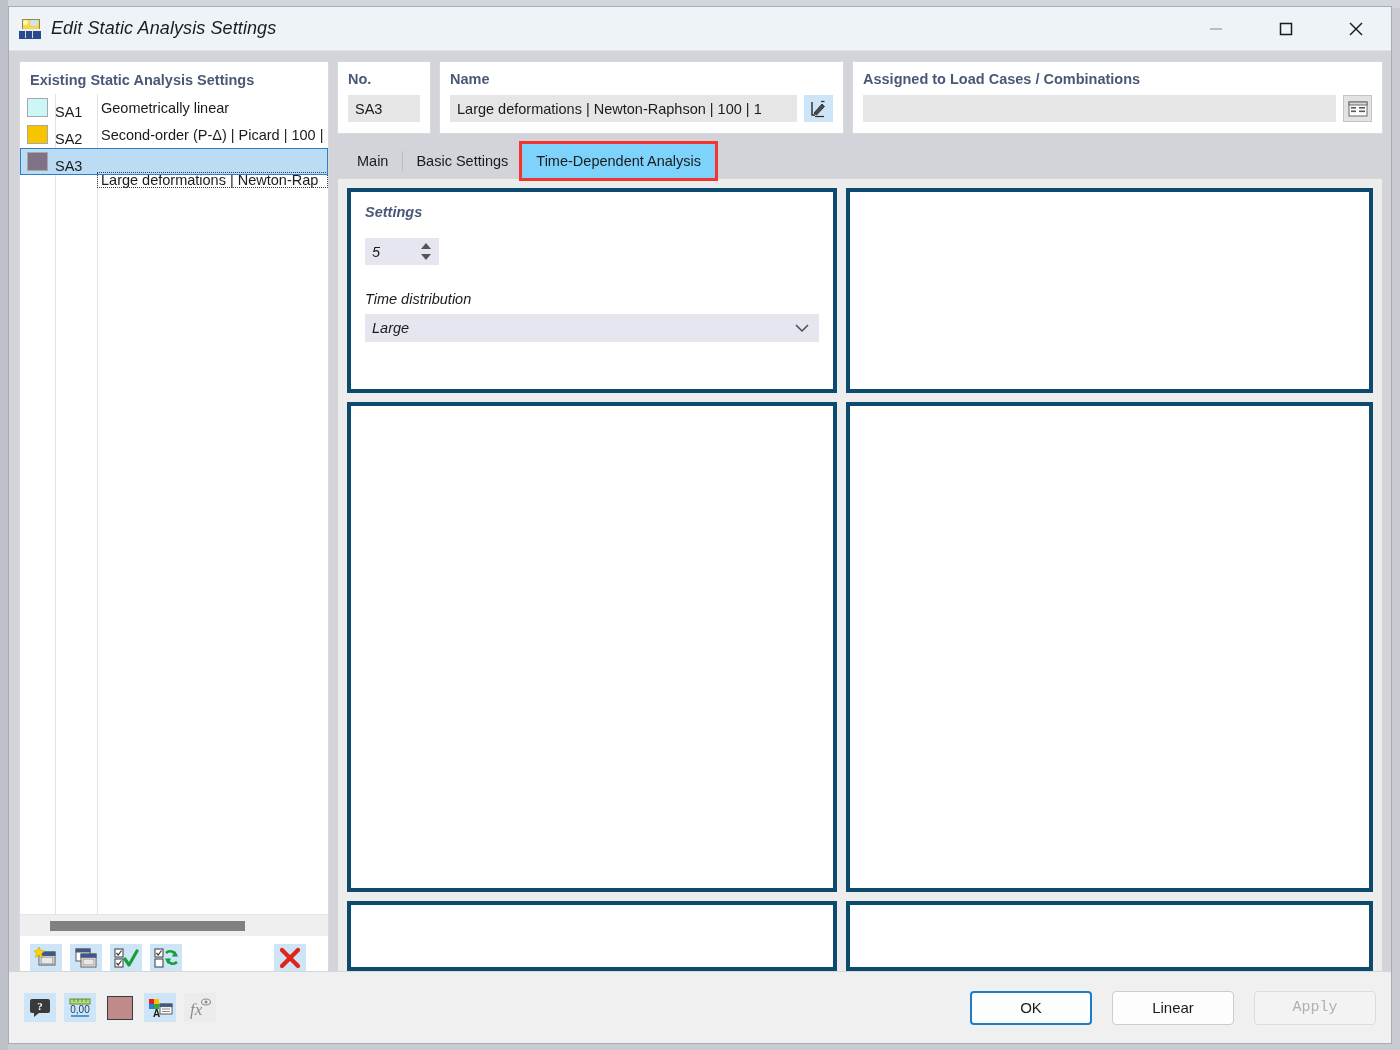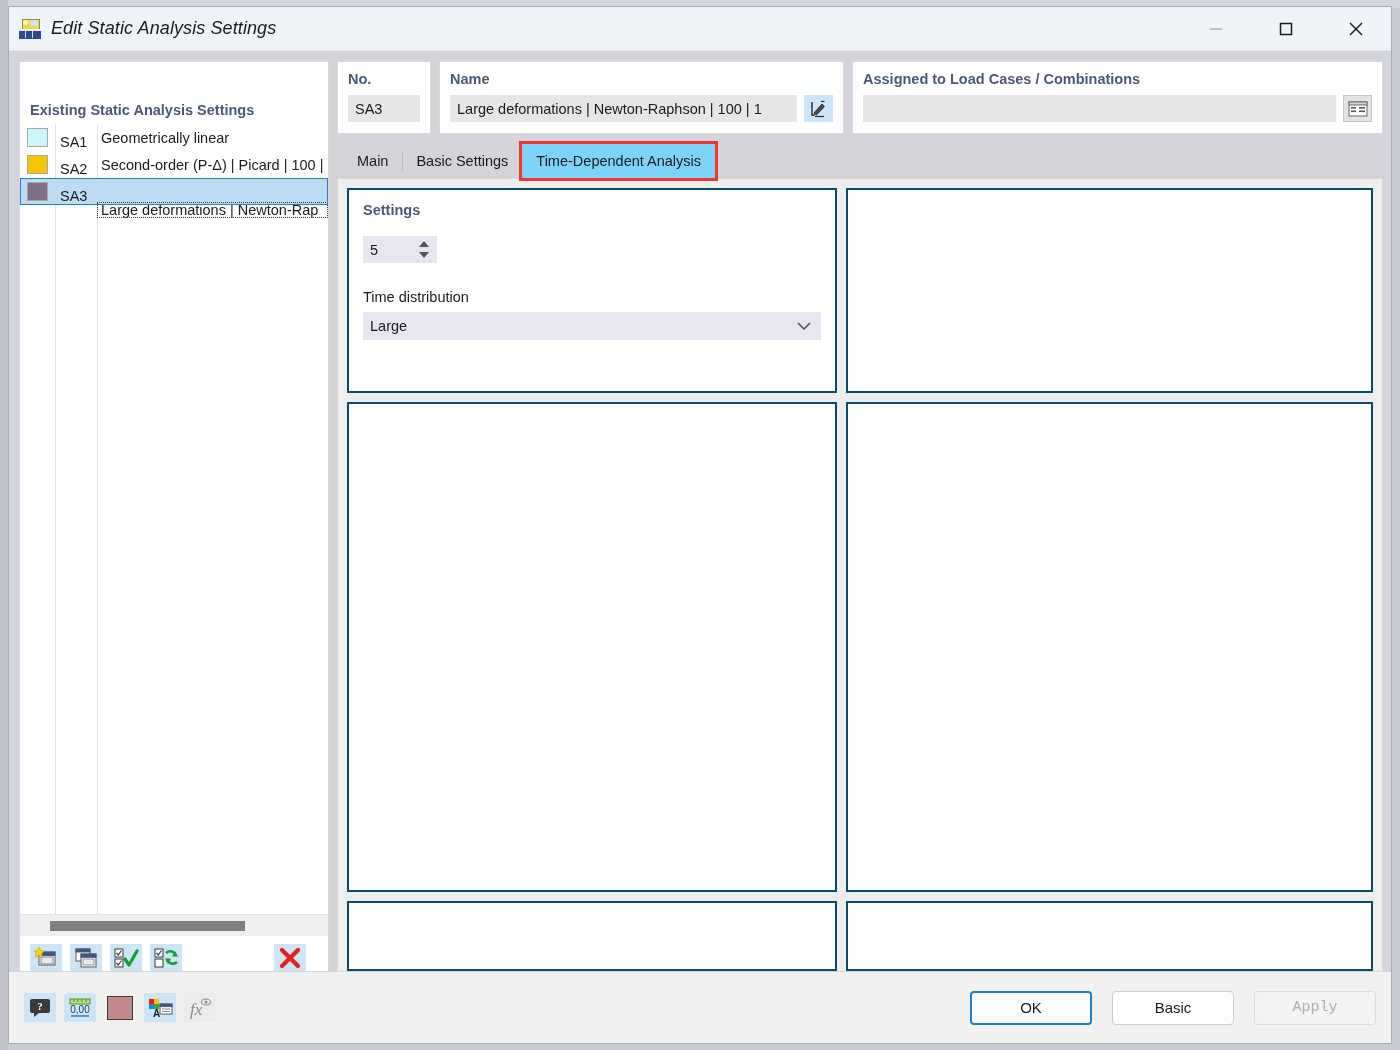--- a/index.html
+++ b/index.html
@@ -80,21 +80,20 @@
   .left-panel {
     width: 310px; flex: 0 0 310px;
     background: #ffffff;
     border: 1px solid #d8d9dd;
     display: flex; flex-direction: column;
     height: 920px;
   }
   .left-title {
     font-size: 14.5px; font-weight: bold; color: #4a5878;
     padding: 10px 0 6px 10px;
-    margin-top: 30px;
   }
   .list-wrap {
     flex: 1 1 auto; position: relative; overflow: hidden;
   }
   .list-cols {
     position:absolute; top:0; bottom:0; left:0; right:0;
   }
   .col-line-1 { position:absolute; left:35px; top:0; bottom:0; width:1px; background:#e2e3e6; }
   .col-line-2 { position:absolute; left:77px; top:0; bottom:0; width:1px; background:#e2e3e6; }
 
@@ -103,21 +102,21 @@
     height: 27px;
     position: relative;
     font-size: 14.5px; color: #1b1b1b;
   }
   .list-row.selected { background: #bcdcf4; }
   .swatch-cell {
     width: 35px; flex: 0 0 35px; display:flex; align-items:center; justify-content:center;
   }
   .swatch { width: 21px; height: 19px; border: 1px solid #a8a8a8; }
   .no-cell {
-    width: 42px; flex: 0 0 42px; padding-left: 5px; margin-top: 8px;
+    width: 42px; flex: 0 0 42px;  margin-top: 8px;
   }
   .desc-cell {
     flex: 1 1 auto; white-space: nowrap; overflow: hidden; padding-left: 4px;
   }
   .list-row.selected .desc-cell {
     outline: 1px dotted #3c3c3c; outline-offset: -1px; margin-top: 36px;
   }
   .sel-outline {
     position: absolute; left: 0; right: 0; top: 0; height: 27px;
     border: 1px solid #2a7fc9; pointer-events: none;
@@ -203,21 +202,21 @@
   }
   .content-grid {
     flex: 1 1 auto; display: flex; flex-direction: column; gap: 9px; min-height: 0;
   }
   .grid-row { display: flex; gap: 9px; }
   .grid-row.r1 { flex: 0 0 205px; }
   .grid-row.r2 { flex: 1 1 auto; min-height: 0; }
   .grid-row.r3 { flex: 0 0 70px; }
 
   .panel {
-    background: #ffffff; border: 2px solid #0c4a6e;
+    background: #ffffff; border: 4px solid #0c4a6e; font-style: italic;
   }
   .panel.left { flex: 0 0 490px; }
   .panel.right { flex: 1 1 auto; }
 
   .settings-panel { padding: 12px 14px; }
   .settings-title {
     font-size: 14.5px; font-weight: bold; color: #4a5878; margin-bottom: 18px;
   }
   .form-label { font-size: 14.5px; color: #1b1b1b; margin-bottom: 7px; }
   .spinner {
@@ -532,20 +531,20 @@
         <circle cx="19" cy="5" r="1.5" fill="#8c8c8c"></circle>
       </svg>
     </div>
 
     <div class="footer-spacer"></div>
 
     <div class="dlg-btn primary">
       <span>OK</span>
     </div>
     <div class="dlg-btn" style="margin-left:12px;">
-      <span>Basic</span>
+      <span>Linear</span>
     </div>
     <div class="dlg-btn disabled" style="margin-left:12px;">
       <span>Apply</span>
     </div>
   </div>
 
 </div>
 
 </body></html>

